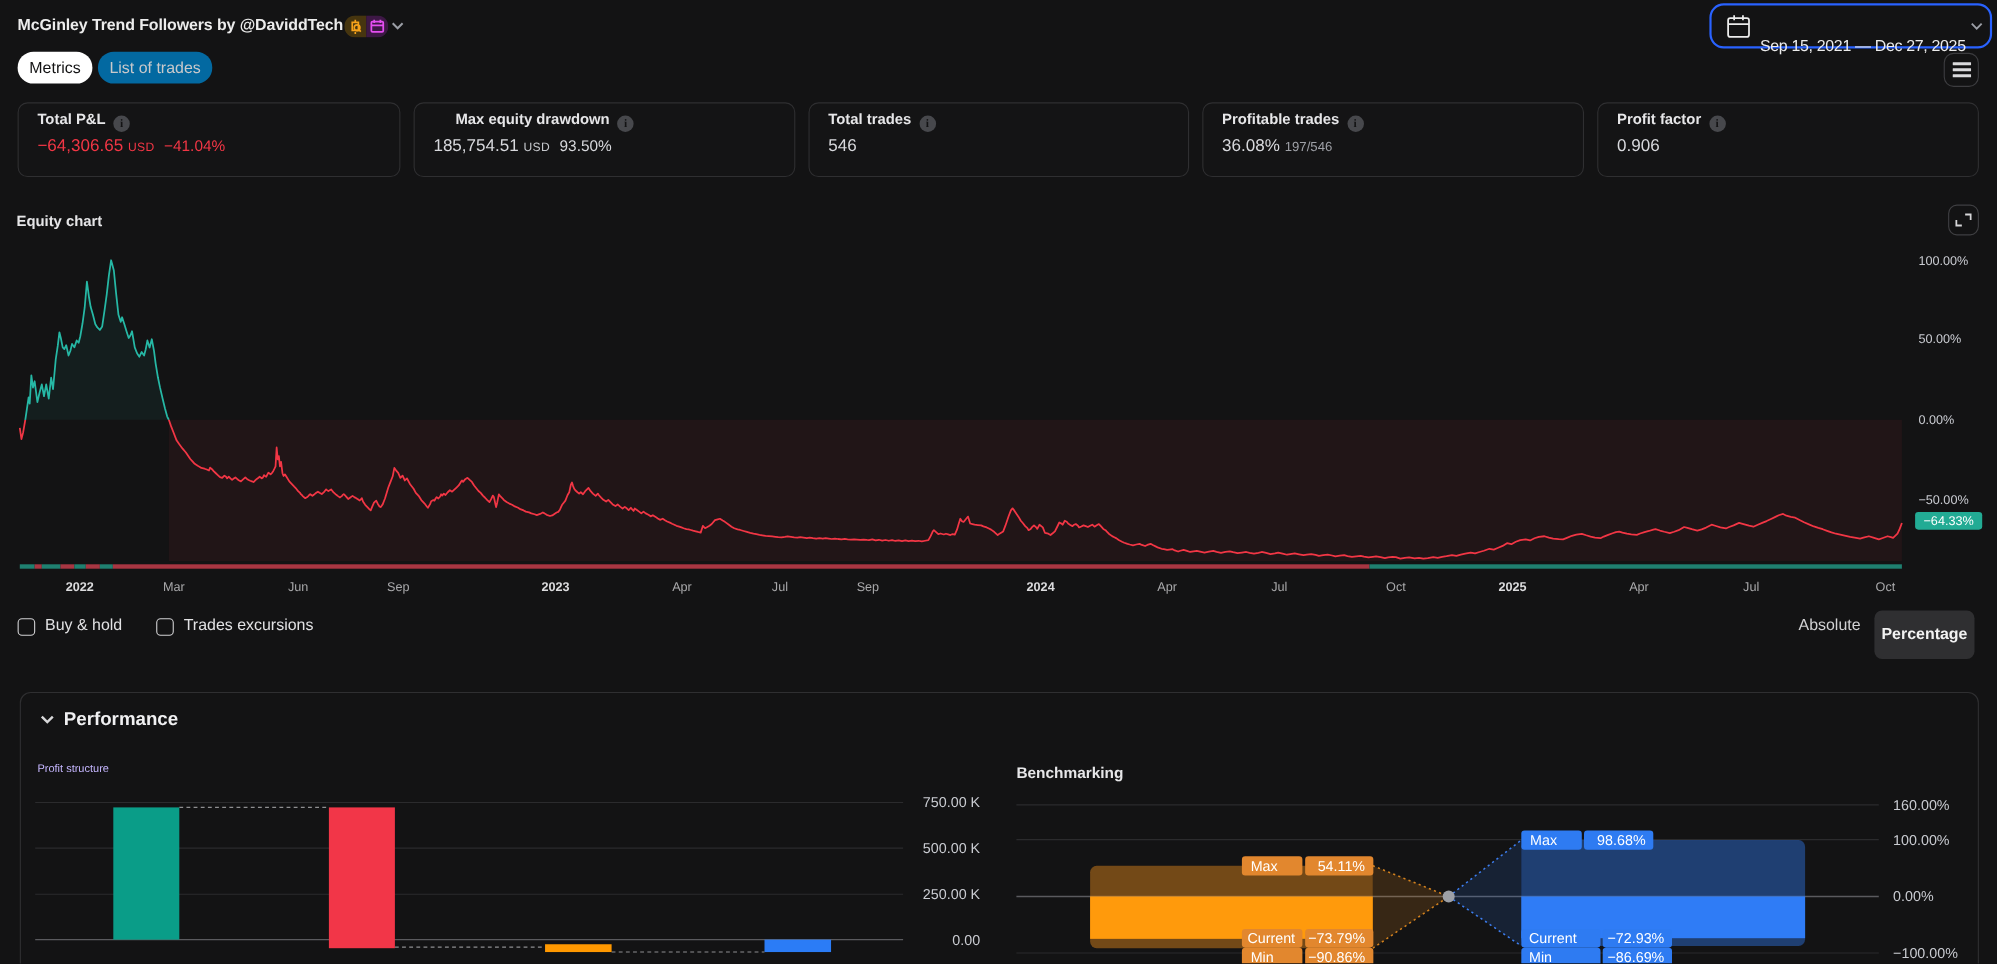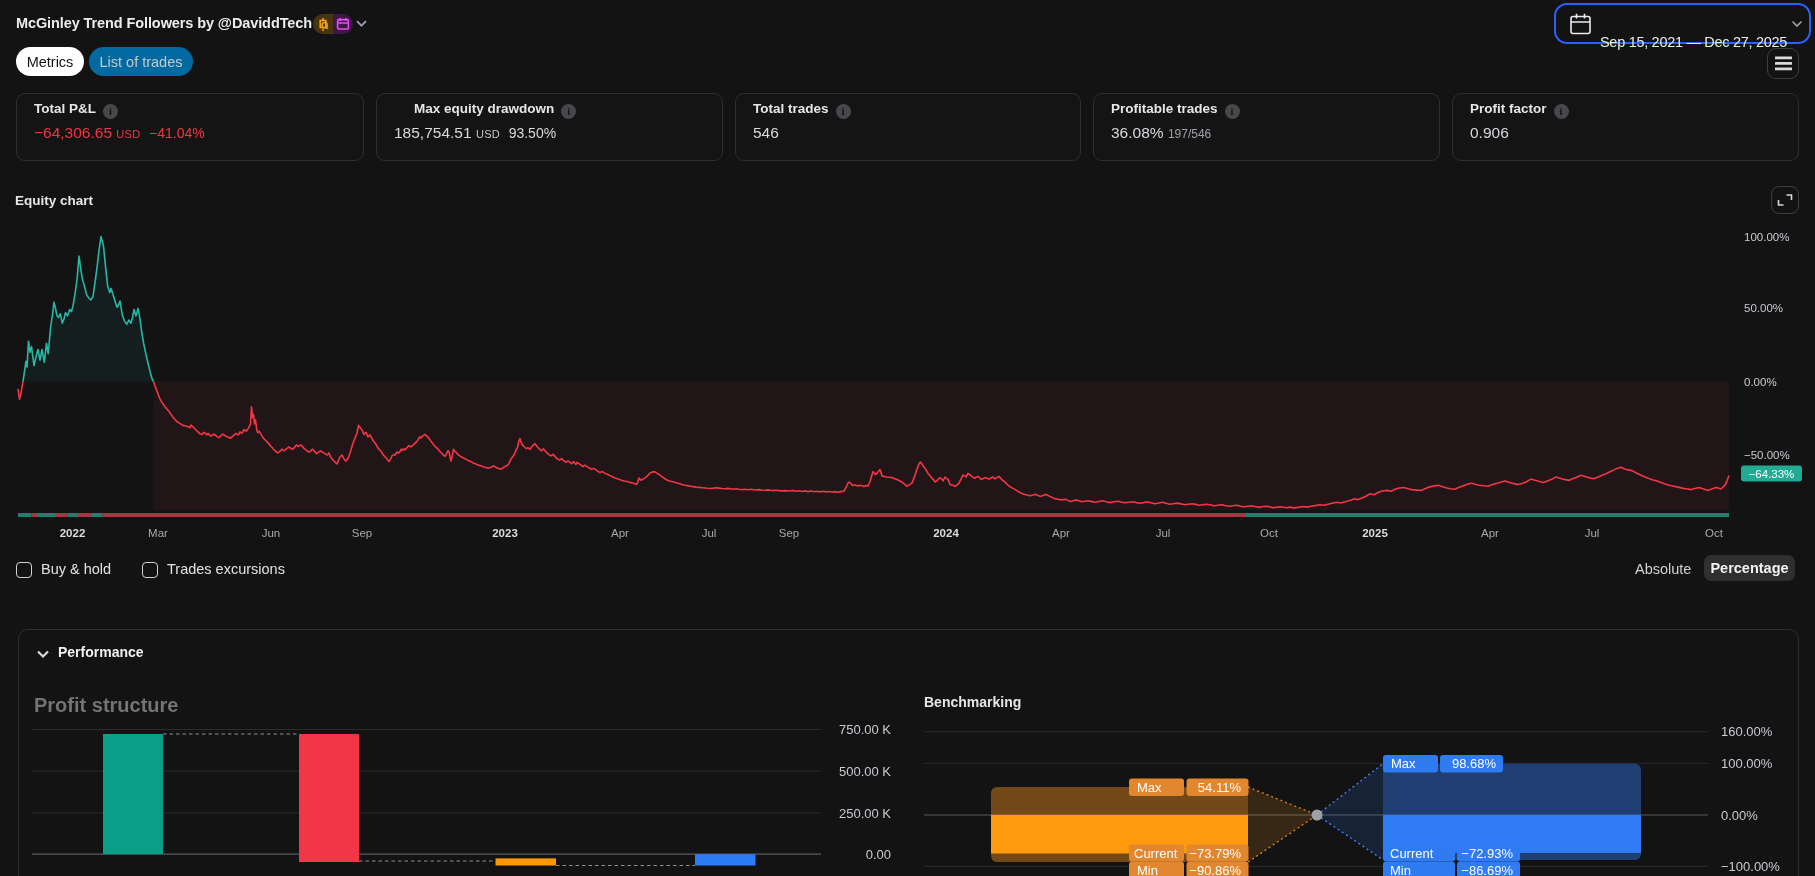--- a/index.html
+++ b/index.html
@@ -143,28 +143,28 @@
   </g>
   <rect x="1741" y="465.5" width="61" height="16" rx="3" fill="#22ab94"></rect>
   <text x="1771.5" y="477.5" font-size="11.5" fill="#ffffff" text-anchor="middle">−64.33%</text>
 </svg>
 
 <div class="abs" style="left:16px;top:562px;width:16px;height:16px;border:1.5px solid #d2d2d4;border-radius:4px;"></div>
 <div class="abs" style="left:41px;top:561px;font-size:14.5px;color:#e2e2e4;">Buy &amp; hold</div>
 <div class="abs" style="left:142px;top:562px;width:16px;height:16px;border:1.5px solid #d2d2d4;border-radius:4px;"></div>
 <div class="abs" style="left:167px;top:561px;font-size:14.5px;color:#e2e2e4;">Trades excursions</div>
 <div class="abs" style="left:1635px;top:561px;font-size:14.5px;color:#d2d2d4;">Absolute</div>
-<div class="abs" style="left:1704px;top:555px;width:91px;height:26px;background:#2f2f31;border-radius:7px;display:flex;align-items:center;justify-content:center;font-size:14.5px;font-weight:bold;color:#f2f2f2;">Percentage</div>
+<div class="abs" style="left:1704px;top:555px;width:91px;height:44px;background:#2f2f31;border-radius:7px;display:flex;align-items:center;justify-content:center;font-size:14.5px;font-weight:bold;color:#f2f2f2;">Percentage</div>
 
 <div class="abs" style="left:18px;top:629px;width:1781px;height:280px;border:1px solid #2f2f31;border-radius:10px;"></div>
 <svg class="abs" style="left:36px;top:649px;" width="14" height="11" viewBox="0 0 14 11">
     <path d="M2 2.5l5 5 5-5" stroke="#d8d8da" stroke-width="2.2" fill="none"></path>
   </svg>
-<div class="abs" style="left:58px;top:644px;font-size:14px;font-weight:bold;color:#f0f0f2;">Performance</div>
-<div class="abs" style="left:34px;top:694px;font-size:20px;font-weight:bold;color:#737373;">Profit structure</div>
+<div class="abs" style="left:58px;top:644px;font-size:17px;font-weight:bold;color:#f0f0f2;">Performance</div>
+<div class="abs" style="left:34px;top:694px;font-size:10px;font-weight:normal;color:#c4b5fd;">Profit structure</div>
 <div class="abs" style="left:924px;top:694px;font-size:14px;font-weight:bold;color:#e6e6e8;">Benchmarking</div>
 
 <svg class="abs" style="left:0;top:700px;" width="1815" height="176" viewBox="0 700 1815 176">
 
   <g stroke="#2b2b2d" stroke-width="1">
     <line x1="32" y1="729.5" x2="821" y2="729.5"></line>
     <line x1="32" y1="771" x2="821" y2="771"></line>
     <line x1="32" y1="813" x2="821" y2="813"></line>
   </g>
   <line x1="32" y1="854.2" x2="821" y2="854.2" stroke="#5a5a5e" stroke-width="1.2"></line>

